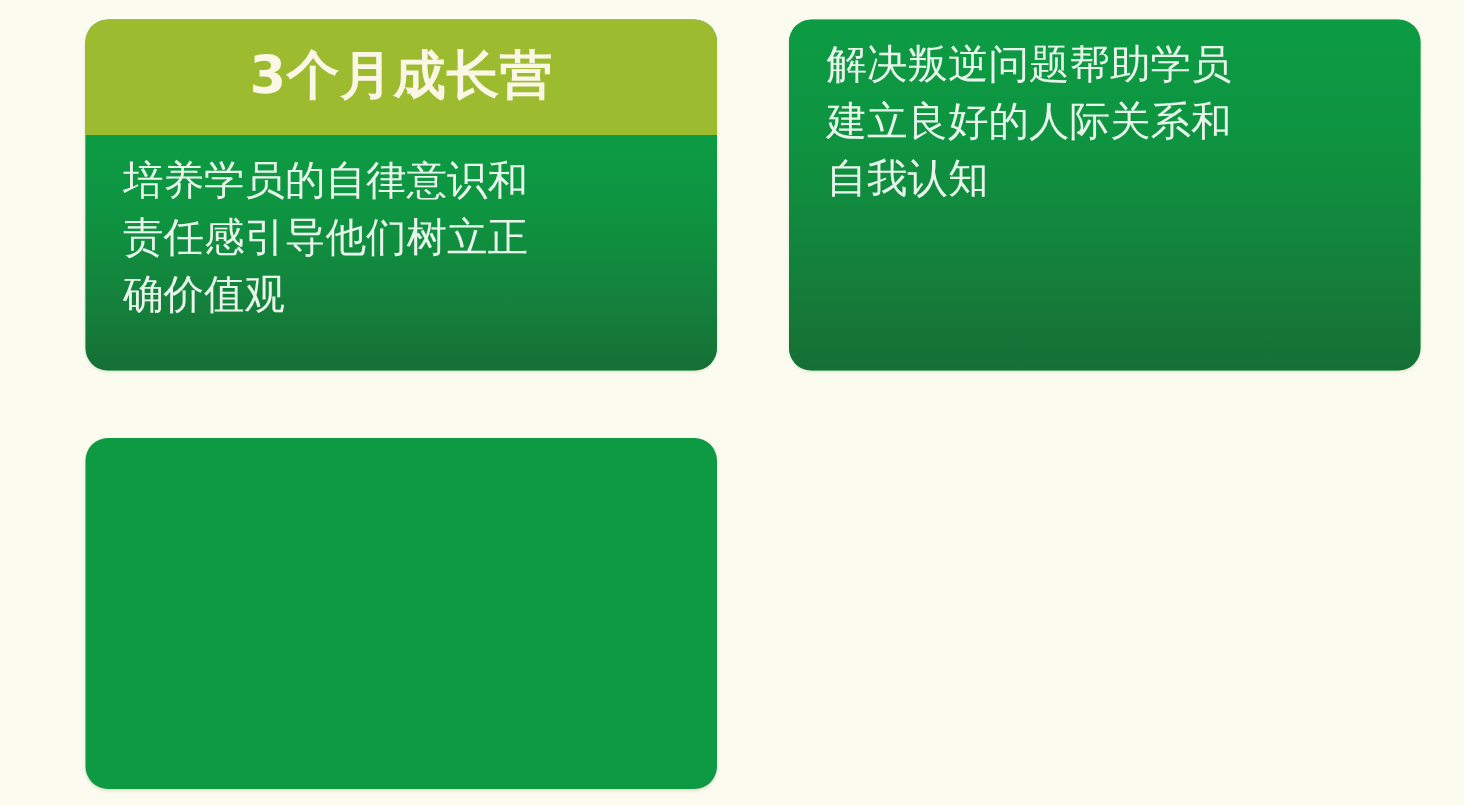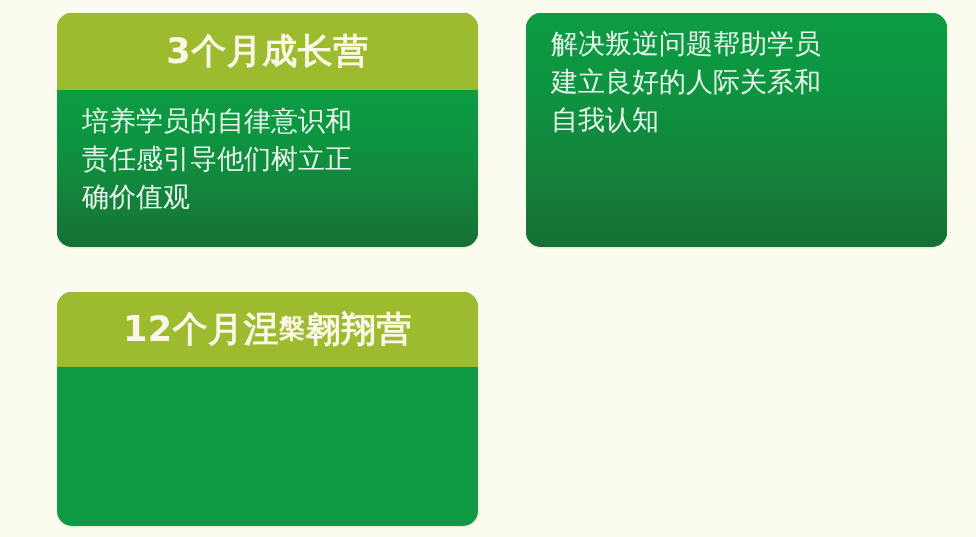--- a/index.html
+++ b/index.html
@@ -113,19 +113,16 @@
     <div class="card row1">
       <div class="card-body">
         <div class="card-desc">解决叛逆问题帮助学员
 建立良好的人际关系和
 自我认知</div>
       </div>
     </div>
 
 
     <div class="card row2">
-      <div class="card-header">
-        <div class="card-title"><span>12个月涅</span><span class="ruby">槃</span><span>翱翔营</span></div>
-      </div>
     </div>
 
   </div>
 </div>
 
 </body></html>

